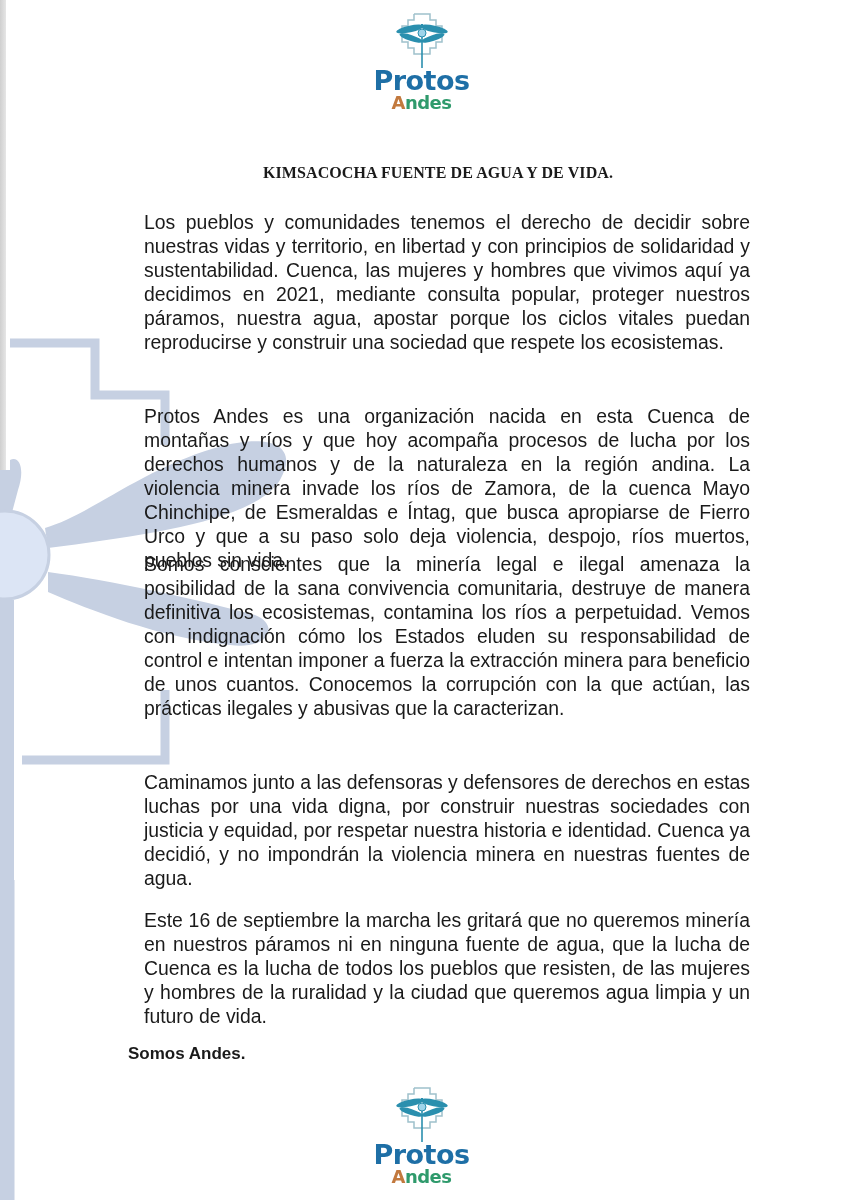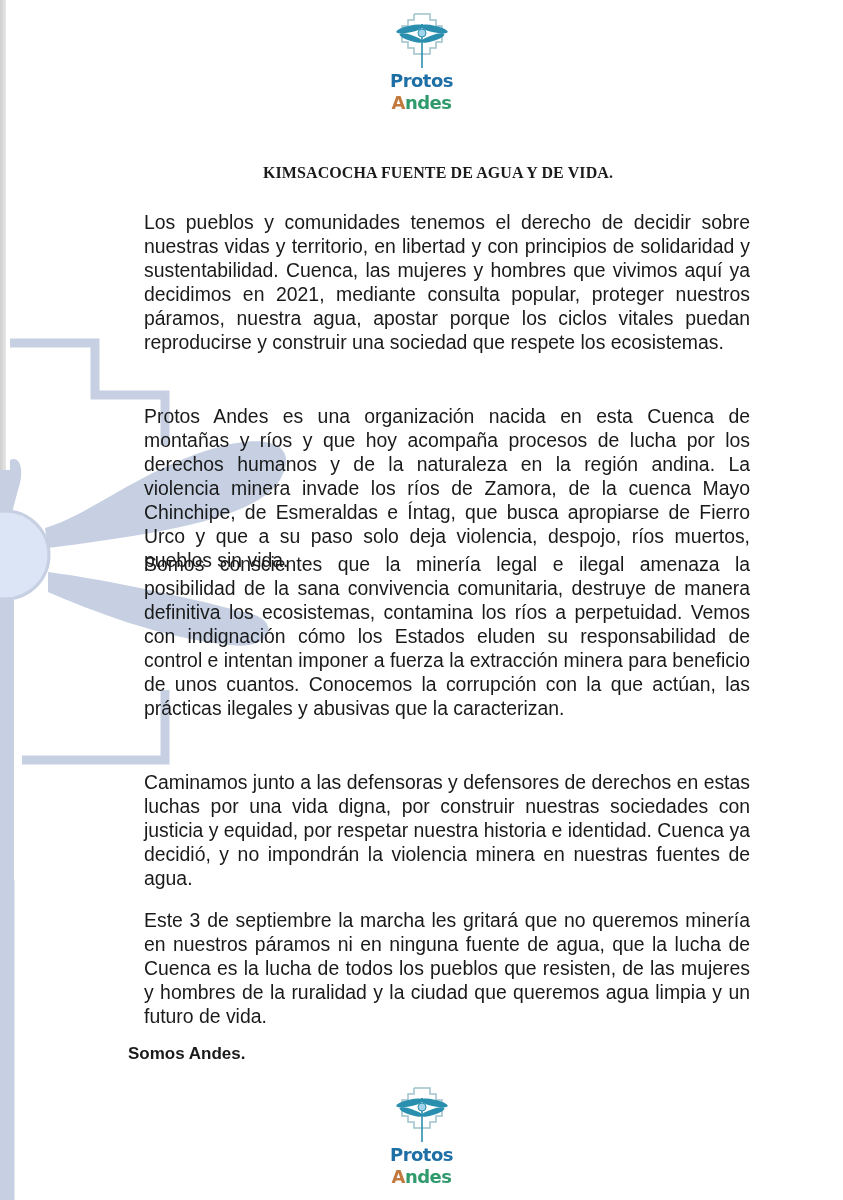--- a/index.html
+++ b/index.html
@@ -9,21 +9,21 @@
     font-family: "DejaVu Sans", sans-serif;
     color: #1a1a1a;
   }
   .page-edge {
     position: absolute; left: 0; top: 0; width: 6px; height: 1200px;
     background: linear-gradient(to right, #cfcfcf, #e6e6e6);
   }
   .watermark { position: absolute; left: 0; top: 0; width: 843px; height: 1200px; pointer-events: none; }
   .logo { position: absolute; left: 50%; transform: translateX(-50%); width: 100px; text-align: center; }
   .logo svg { display: block; margin: 0 auto; }
-  .logo .word1 { font-weight: bold; font-size: 18px; line-height: 22px; color: #1e6fa6; letter-spacing: -0.5px; }
+  .logo .word1 { font-weight: bold; font-size: 27px; line-height: 22px; color: #1e6fa6; letter-spacing: -0.5px; }
   .logo .word2 { font-weight: bold; font-size: 18px; line-height: 22px; color: #2f9a6c; letter-spacing: -0.5px; }
   .logo .word2 .a-mark { color: #c2793e; }
   .logo-top { top: 8px; }
   .logo-bottom { top: 1082px; }
 
   .title {
     position: absolute; top: 164px; left: 128px; width: 620px;
     text-align: center; font-weight: bold; font-size: 16px; letter-spacing: 0.1px;
     font-family: Liberation Serif, serif;
   }
@@ -87,21 +87,21 @@
 <div class="body-text p2">
     <p>Protos Andes es una organización nacida en esta Cuenca de montañas y ríos y que hoy acompaña procesos de lucha por los derechos humanos y de la naturaleza en la región andina. La violencia minera invade los ríos de Zamora, de la cuenca Mayo Chinchipe, de Esmeraldas e Íntag, que busca apropiarse de Fierro Urco y que a su paso solo deja violencia, despojo, ríos muertos, pueblos sin vida.</p>
   </div>
 <div class="body-text p3">
     <p>Somos conscientes que la minería legal e ilegal amenaza la posibilidad de la sana convivencia comunitaria, destruye de manera definitiva los ecosistemas, contamina los ríos a perpetuidad. Vemos con indignación cómo los Estados eluden su responsabilidad de control e intentan imponer a fuerza la extracción minera para beneficio de unos cuantos. Conocemos la corrupción con la que actúan, las prácticas ilegales y abusivas que la caracterizan.</p>
   </div>
 <div class="body-text p4">
     <p>Caminamos junto a las defensoras y defensores de derechos en estas luchas por una vida digna, por construir nuestras sociedades con justicia y equidad, por respetar nuestra historia e identidad. Cuenca ya decidió, y no impondrán la violencia minera en nuestras fuentes de agua.</p>
   </div>
 <div class="body-text p5">
-    <p>Este 3 de septiembre la marcha les gritará que no queremos minería en nuestros páramos ni en ninguna fuente de agua, que la lucha de Cuenca es la lucha de todos los pueblos que resisten, de las mujeres y hombres de la ruralidad y la ciudad que queremos agua limpia y un futuro de vida.</p>
+    <p>Este 16 de septiembre la marcha les gritará que no queremos minería en nuestros páramos ni en ninguna fuente de agua, que la lucha de Cuenca es la lucha de todos los pueblos que resisten, de las mujeres y hombres de la ruralidad y la ciudad que queremos agua limpia y un futuro de vida.</p>
   </div>
 
 <div class="signature">Somos Andes.</div>
 
 <div class="logo logo-bottom">
   <svg width="60" height="62" viewBox="0 0 60 62">
     <polyline points="22,6 38,6 38,12 44,12 44,18 50,18 50,34 44,34 44,40 38,40 38,46 22,46 22,40 16,40 16,34 10,34 10,18 16,18 16,12 22,12 22,6" fill="none" stroke="#9fc1cc" stroke-width="1.5"></polyline>
     <ellipse cx="18" cy="21" rx="14" ry="3.4" transform="rotate(-12 18 21)" fill="#2a8fae"></ellipse>
     <ellipse cx="42" cy="21" rx="14" ry="3.4" transform="rotate(12 42 21)" fill="#2a8fae"></ellipse>
     <ellipse cx="19" cy="30" rx="12" ry="3" transform="rotate(18 19 30)" fill="#2a8fae"></ellipse>

